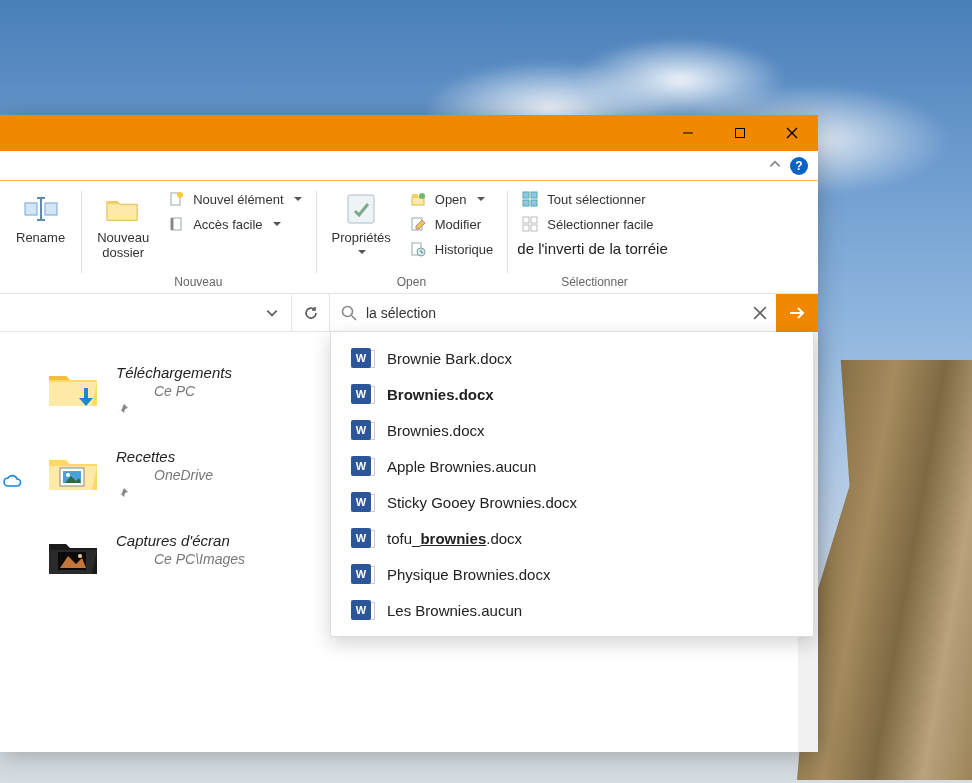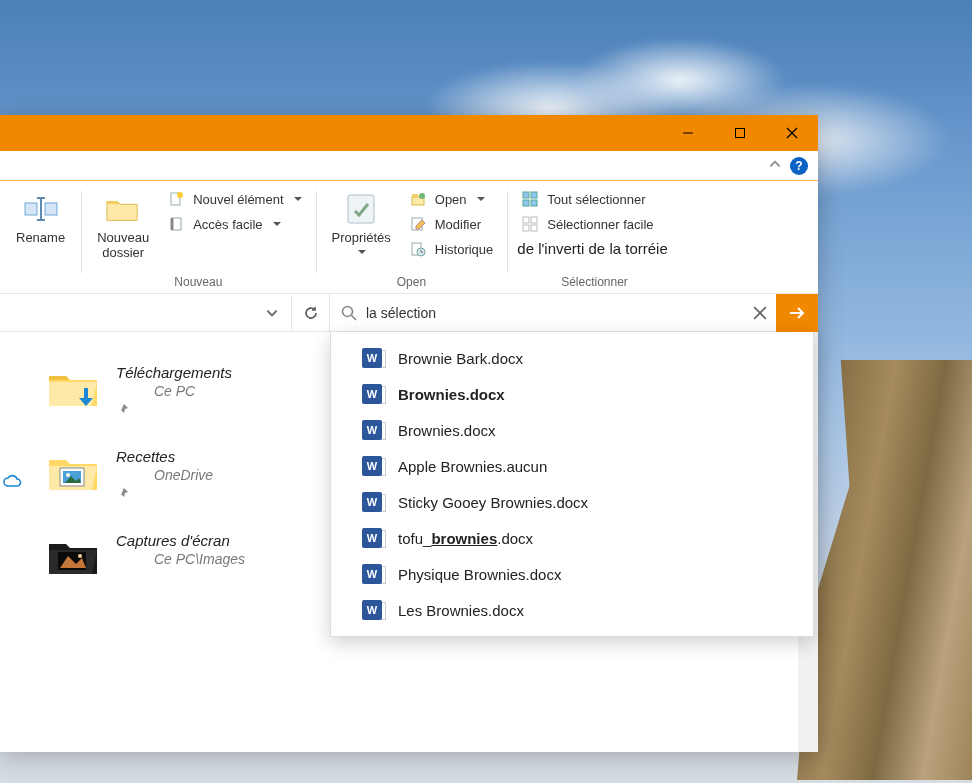--- a/index.html
+++ b/index.html
@@ -36,21 +36,21 @@
   .content{ display:flex; min-height:420px; position:relative;}
   .files{ flex:0 0 330px; padding:32px 10px 10px 30px; display:flex; flex-direction:column; gap:28px;}
   .file-entry{ display:flex; align-items:flex-start; gap:16px;}
   .file-icon-wrap{ width:70px; display:flex; align-items:center; justify-content:flex-end; position:relative;}
   .cloud-ind{ position:absolute; left:-28px; top:26px; color:#1a87d4;}
   .folder-icon{ width:54px;height:46px;}
   .file-meta{ display:flex; flex-direction:column; gap:2px;font-style:italic;}
   .file-title{ font-size:15px; color:#222;}
   .file-sub{ font-size:14px; color:#777;margin-left:38px;}
   .pin{ color:#888; font-size:13px; margin-top:2px;}
-  .suggestions{ position:absolute; left:330px; top:0; right:4px; background:#fff; border:1px solid #ddd; border-top:none; box-shadow:0 6px 18px rgba(0,0,0,0.18); padding:8px 11px; z-index:5;}
+  .suggestions{ position:absolute; left:330px; top:0; right:4px; background:#fff; border:1px solid #ddd; border-top:none; box-shadow:0 6px 18px rgba(0,0,0,0.18); padding:8px 0; z-index:5;}
   .sugg-item{ display:flex; align-items:center; gap:16px; padding:8px 20px; cursor:pointer;}
   .word-ic{ width:20px;height:20px; background:#2b579a; border-radius:2px; position:relative; flex-shrink:0;}
   .word-ic::before{ content:"W"; position:absolute; left:0;top:0;right:0;bottom:0; display:flex;align-items:center;justify-content:center; color:#fff; font-size:11px; font-weight:bold;}
   .word-ic::after{ content:""; position:absolute; right:-4px; top:2px; width:6px; height:16px; background:#fff; border:1px solid #ccc; z-index:-1;}
   .sugg-text{ font-size:15px; color:#222;}
   .sugg-text.bold{ font-weight:600;}
   .sugg-text .uline{ text-decoration:underline;}
   .scrollbar{ position:absolute; right:0; top:0; bottom:0; width:20px; background:#f1f1f1;}
   .scroll-thumb{ position:absolute; top:4px; left:4px; right:4px; height:120px; background:#cfcfcf; border-radius:0;}
 </style>
@@ -352,21 +352,21 @@
         <div class="sugg-item">
           <span class="word-ic"></span>
           <span class="sugg-text">tofu_<span class="uline" style="font-weight:600">brownies</span>.docx</span>
         </div>
         <div class="sugg-item">
           <span class="word-ic"></span>
           <span class="sugg-text">Physique Brownies.docx</span>
         </div>
         <div class="sugg-item">
           <span class="word-ic"></span>
-          <span class="sugg-text">Les Brownies.docx</span>
+          <span class="sugg-text">Les Brownies.aucun</span>
         </div>
       </div>
 
     <div class="scrollbar">
       <div class="scroll-thumb"></div>
     </div>
   </div>
 
 </div>
 

